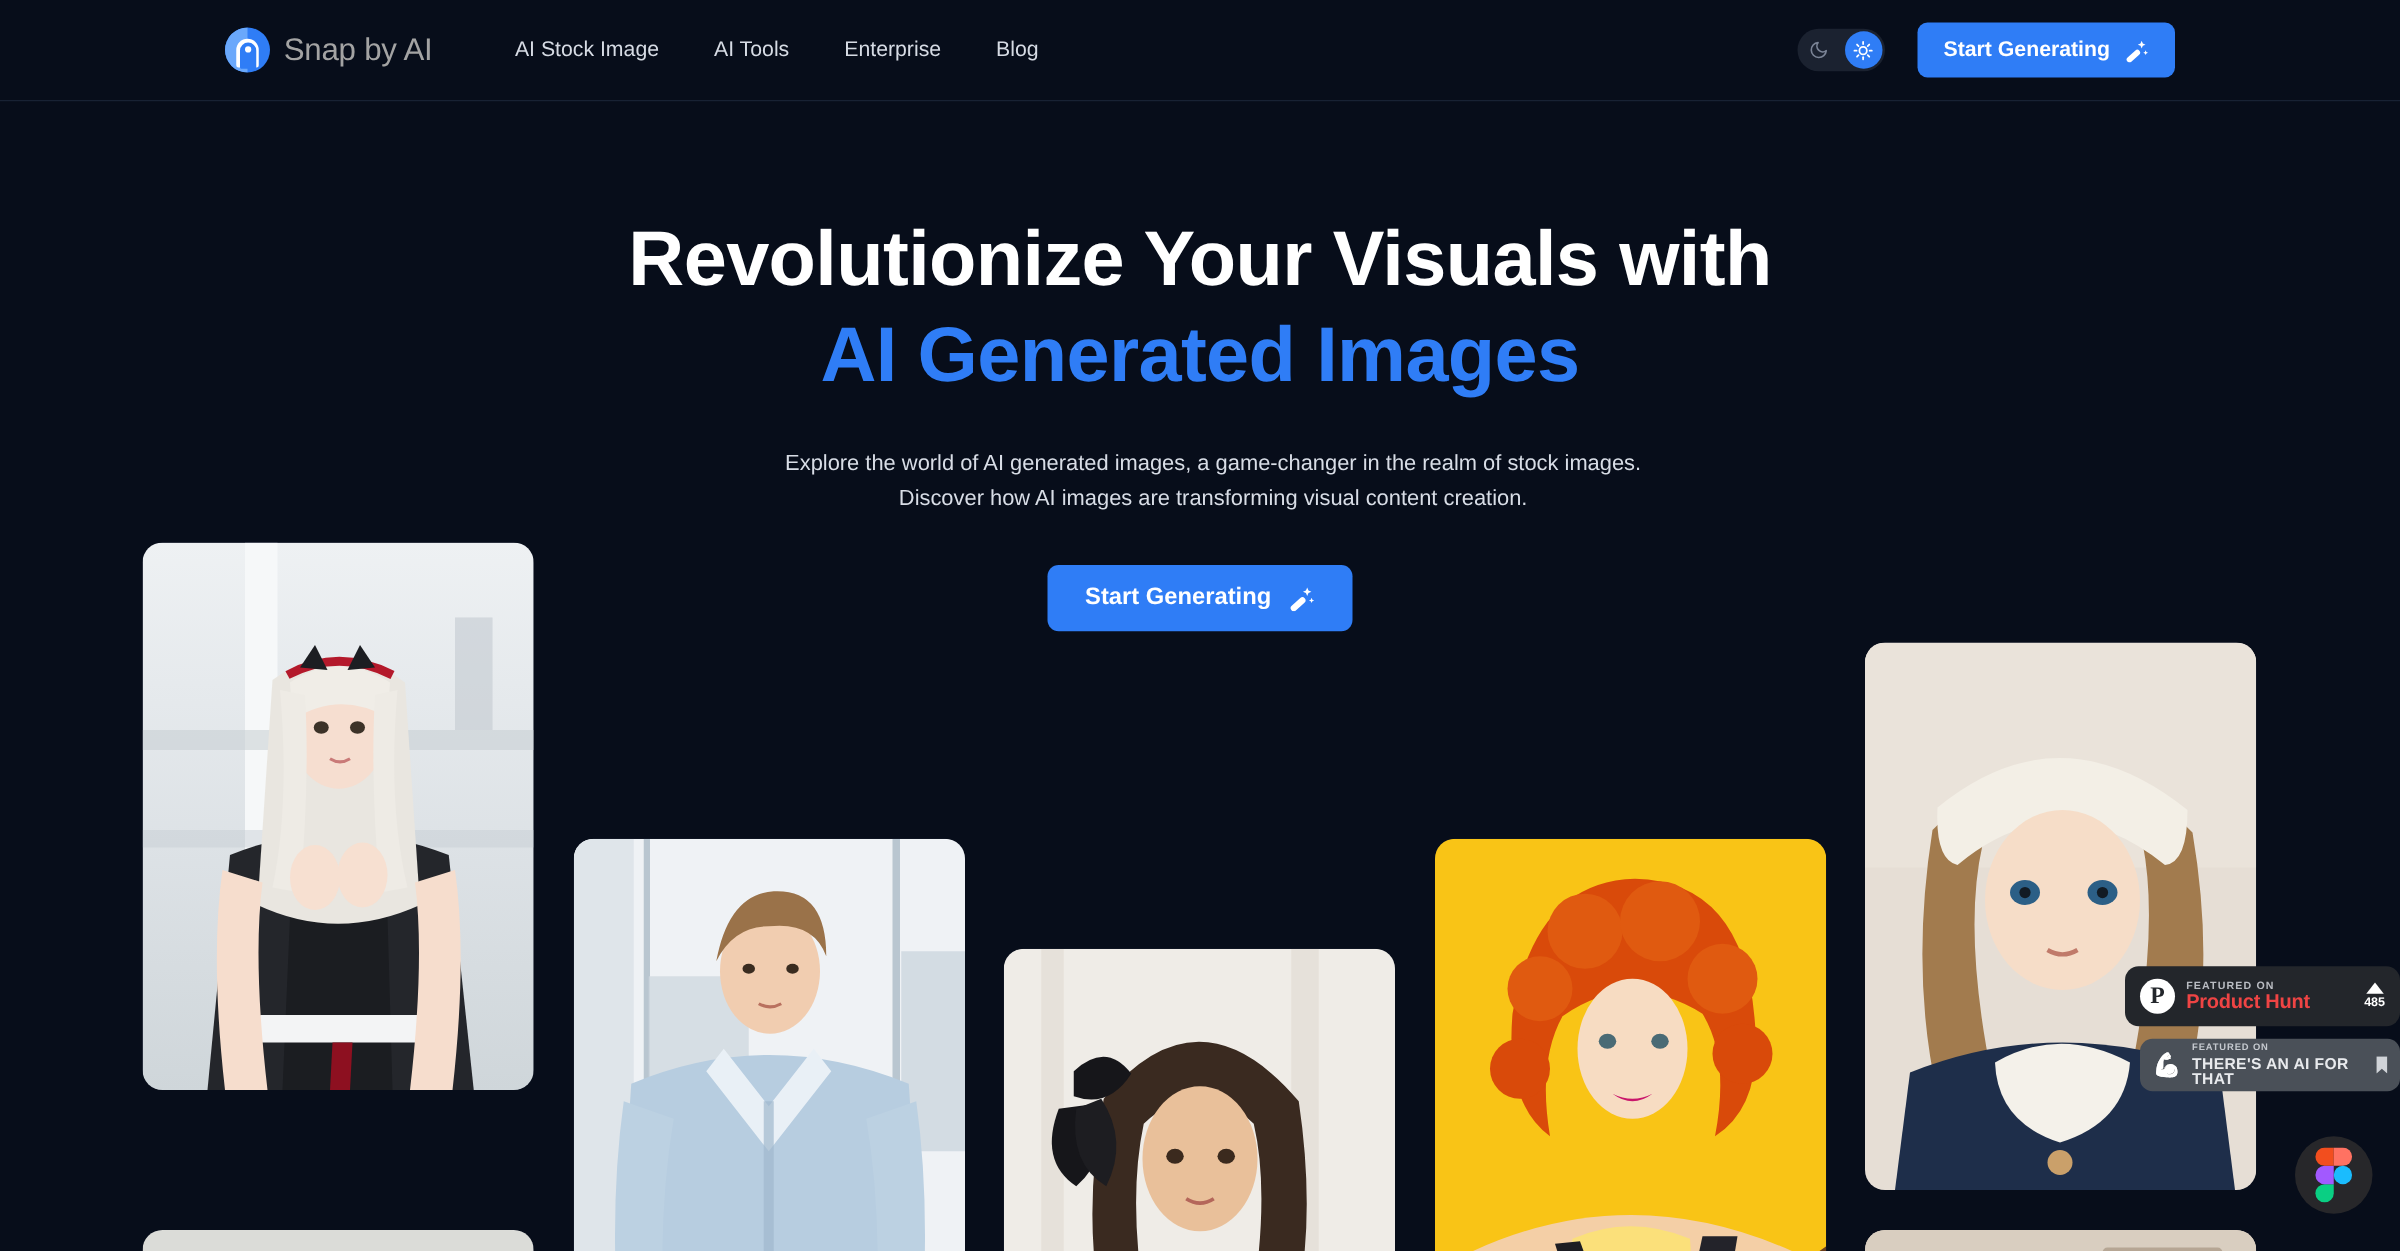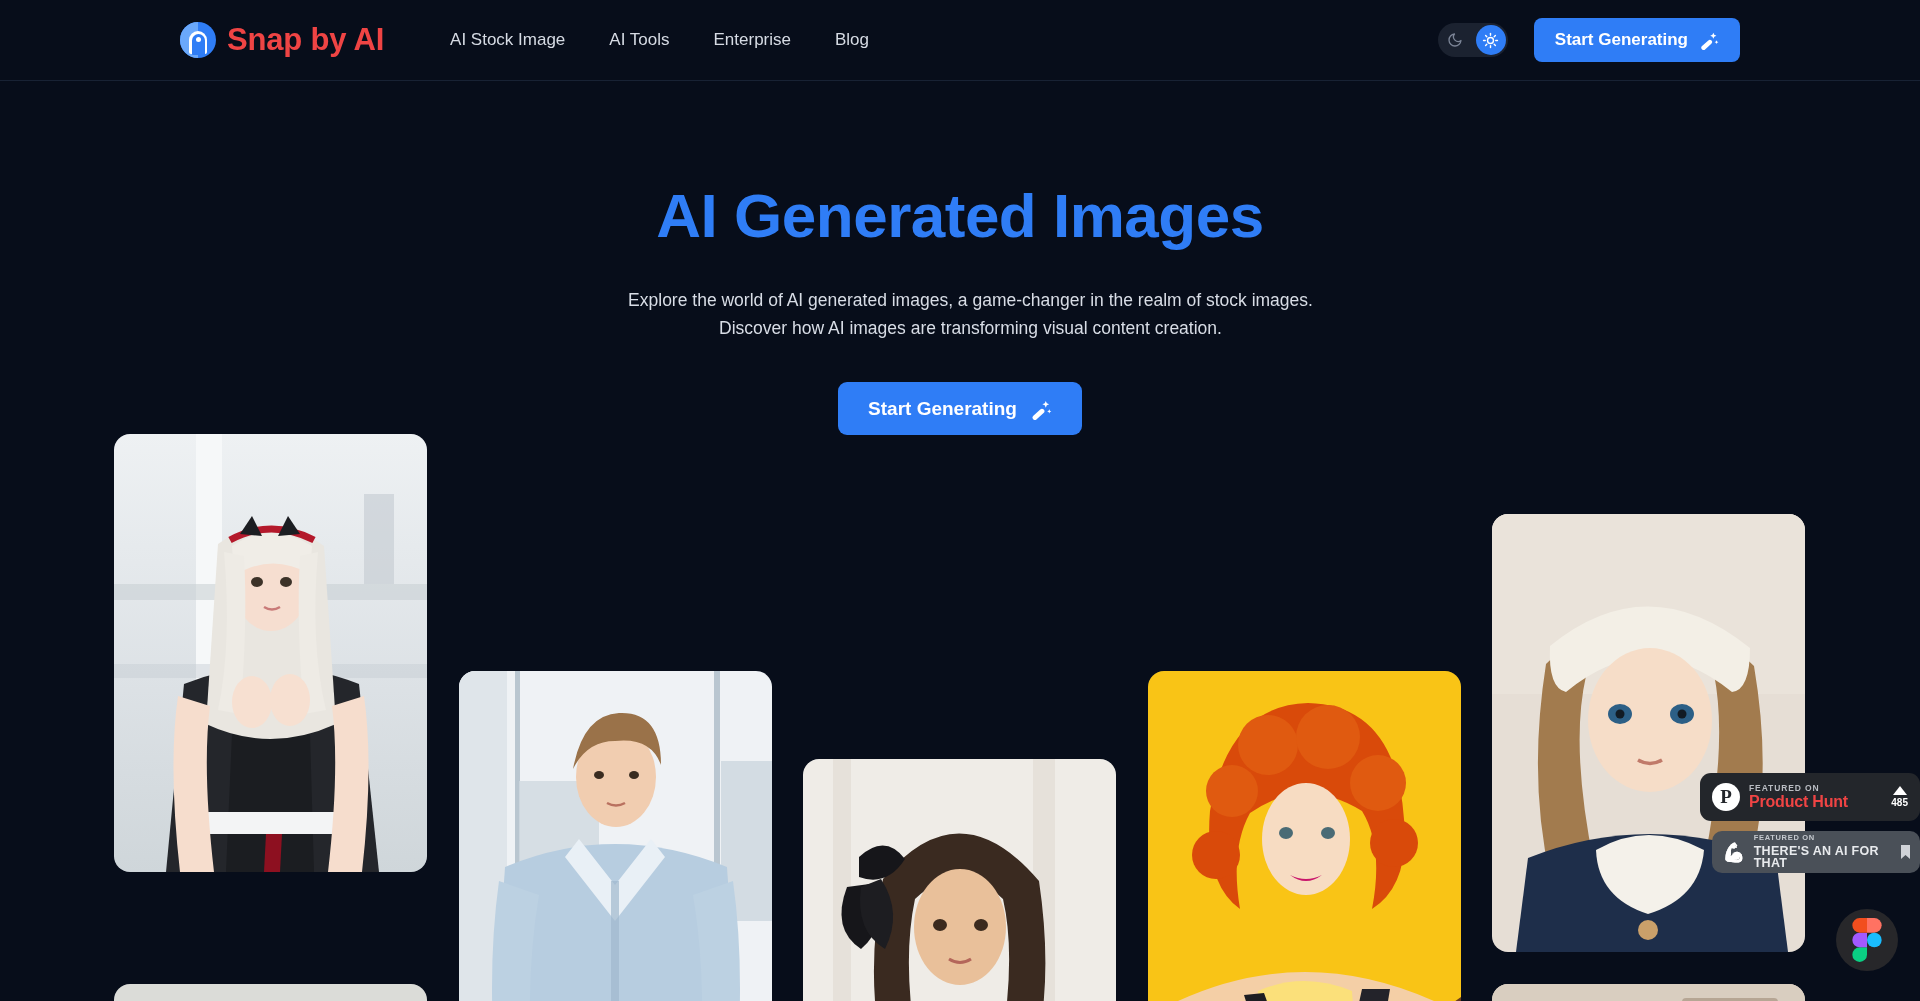--- a/index.html
+++ b/index.html
@@ -37,21 +37,21 @@
   .brand-mark .bm-inner {
     position:absolute; left:11.5px; top:11.5px; width:13px; height:21px;
     border-radius:7px 7px 1px 1px;
     background:#2f7df6;
   }
   .brand-mark .bm-dot {
     position:absolute; left:16px; top:15px; width:5px; height:5px;
     border-radius:50%; background:#ffffff;
   }
   .brand-name {
-    color:#ef4444; font-size:31px; font-weight:700; letter-spacing:-0.2px;
+    color:#a3a3a3; font-size:25px; font-weight:400; letter-spacing:-0.2px;
     white-space:nowrap;
   }
 
   .nav { display:flex; align-items:flex-start; gap:44px; margin-left:66px; }
   .nav-link {
     color:#d6dbe4; font-size:17px; font-weight:400; white-space:nowrap;
     cursor:pointer; text-decoration:none;
   }
 
   .header-right {
@@ -397,20 +397,21 @@
         <rect x="1.5" y="15.2" width="15.5" height="5.4" rx="2.7" transform="rotate(-42 9.2 17.9)" fill="#ffffff"></rect>
         <path d="M17.2 3.2l1.1 2.6 2.6 1.1-2.6 1.1-1.1 2.6-1.1-2.6-2.6-1.1 2.6-1.1z" fill="#ffffff"></path>
         <path d="M21 12.3l.7 1.6 1.6.7-1.6.7-.7 1.6-.7-1.6-1.6-.7 1.6-.7z" fill="#ffffff"></path>
       </svg>
     </button>
   </div>
 </div>
 
 <div class="hero">
   <div class="hero-inner">
+    <h1 class="headline-1">Revolutionize Your Visuals with</h1>
     <h1 class="headline-2">AI Generated Images</h1>
     <p class="subtitle">
       <span>Explore the world of AI generated images, a game-changer in the realm of stock images.</span><br>
       <span>Discover how AI images are transforming visual content creation.</span>
     </p>
     <div class="cta-wrap">
       <button class="btn-hero">
         <span>Start Generating</span>
         <svg width="22" height="22" viewBox="0 0 24 24">
           <rect x="1.5" y="15.2" width="15.5" height="5.4" rx="2.7" transform="rotate(-42 9.2 17.9)" fill="#ffffff"></rect>

